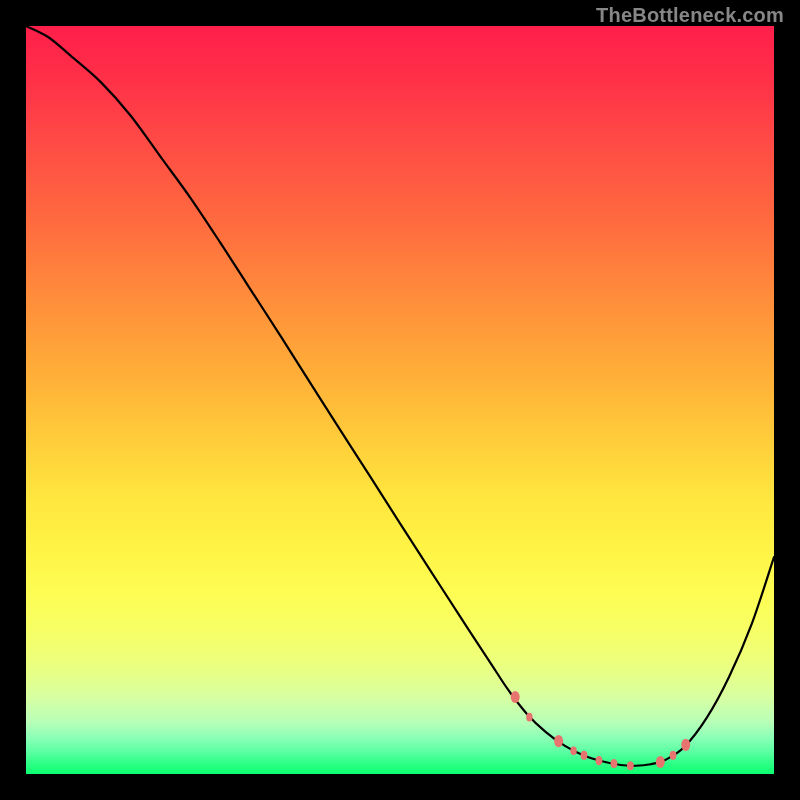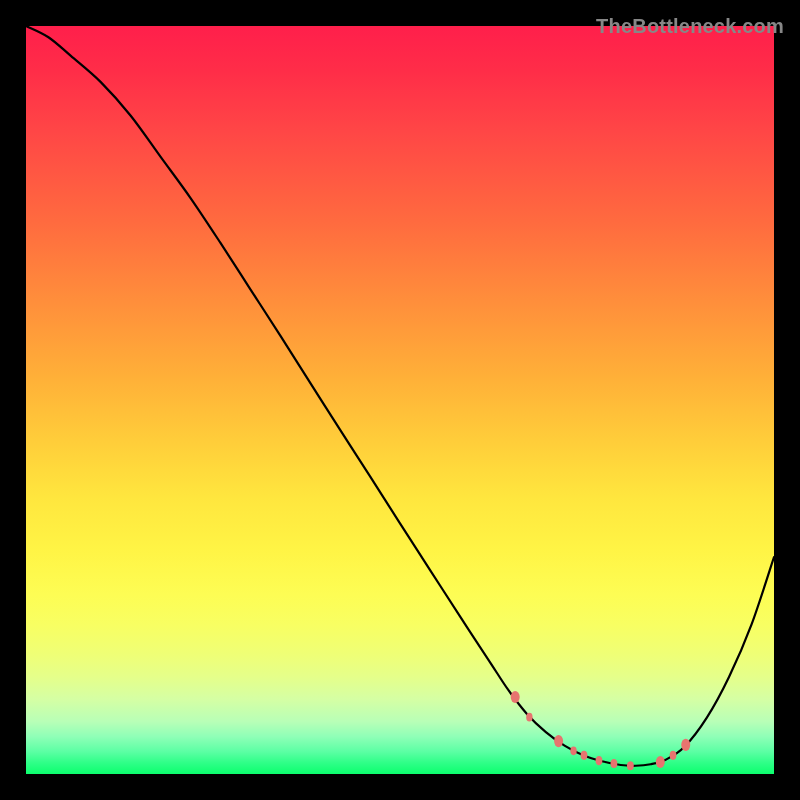--- a/index.html
+++ b/index.html
@@ -53,21 +53,20 @@
   }
   .watermark {
     position: absolute;
     top: 4px;
     right: 16px;
     font-family: Arial, Helvetica, sans-serif;
     font-size: 20px;
     font-weight: 600;
     color: #878787;
     letter-spacing: 0.2px;
-    margin-top: 11px;
   }
 </style>
 </head>
 <body>
 <div class="stage">
 
   <div class="plot">
     <svg class="curve" viewBox="0 0 748 748">
       <path id="curve-path" fill="none" stroke="#000000" stroke-width="2.2" stroke-linecap="round" d="M 0.00 0.00 C 3.74 1.87, 14.96 6.23, 22.44 11.22 C 29.92 16.21, 36.15 22.44, 44.88 29.92 C 53.61 37.40, 64.83 46.13, 74.80 56.10 C 84.77 66.07, 94.75 77.29, 104.72 89.76 C 114.69 102.23, 124.67 117.19, 134.64 130.90 C 144.61 144.61, 154.59 157.70, 164.56 172.04 C 174.53 186.38, 184.51 201.71, 194.48 216.92 C 204.45 232.13, 214.43 247.84, 224.40 263.30 C 234.37 278.75, 244.35 294.09, 254.32 309.67 C 264.29 325.26, 274.27 341.09, 284.24 356.80 C 294.21 372.50, 304.19 388.34, 314.16 403.92 C 324.13 419.50, 334.11 434.71, 344.08 450.30 C 354.05 465.88, 364.03 481.84, 374.00 497.42 C 383.97 513.00, 393.95 528.34, 403.92 543.80 C 413.89 559.25, 423.87 574.84, 433.84 590.17 C 443.81 605.51, 455.66 623.46, 463.76 635.80 C 471.86 648.14, 476.23 655.50, 482.46 664.22 C 488.69 672.95, 494.93 681.18, 501.16 688.16 C 507.39 695.14, 513.63 700.88, 519.86 706.11 C 526.09 711.35, 532.33 715.71, 538.56 719.58 C 544.79 723.44, 551.03 726.68, 557.26 729.30 C 563.49 731.92, 569.73 733.66, 575.96 735.28 C 582.19 736.90, 589.05 738.28, 594.66 739.02 C 600.27 739.77, 604.63 739.90, 609.62 739.77 C 614.61 739.65, 619.59 739.27, 624.58 738.28 C 629.57 737.28, 633.93 736.66, 639.54 733.79 C 645.15 730.92, 651.38 728.05, 658.24 721.07 C 665.10 714.09, 673.20 703.62, 680.68 691.90 C 688.16 680.18, 695.64 666.34, 703.12 650.76 C 710.60 635.18, 718.08 618.35, 725.56 598.40 C 733.04 578.45, 744.26 542.30, 748.00 531.08"></path>
       <g id="markers">

